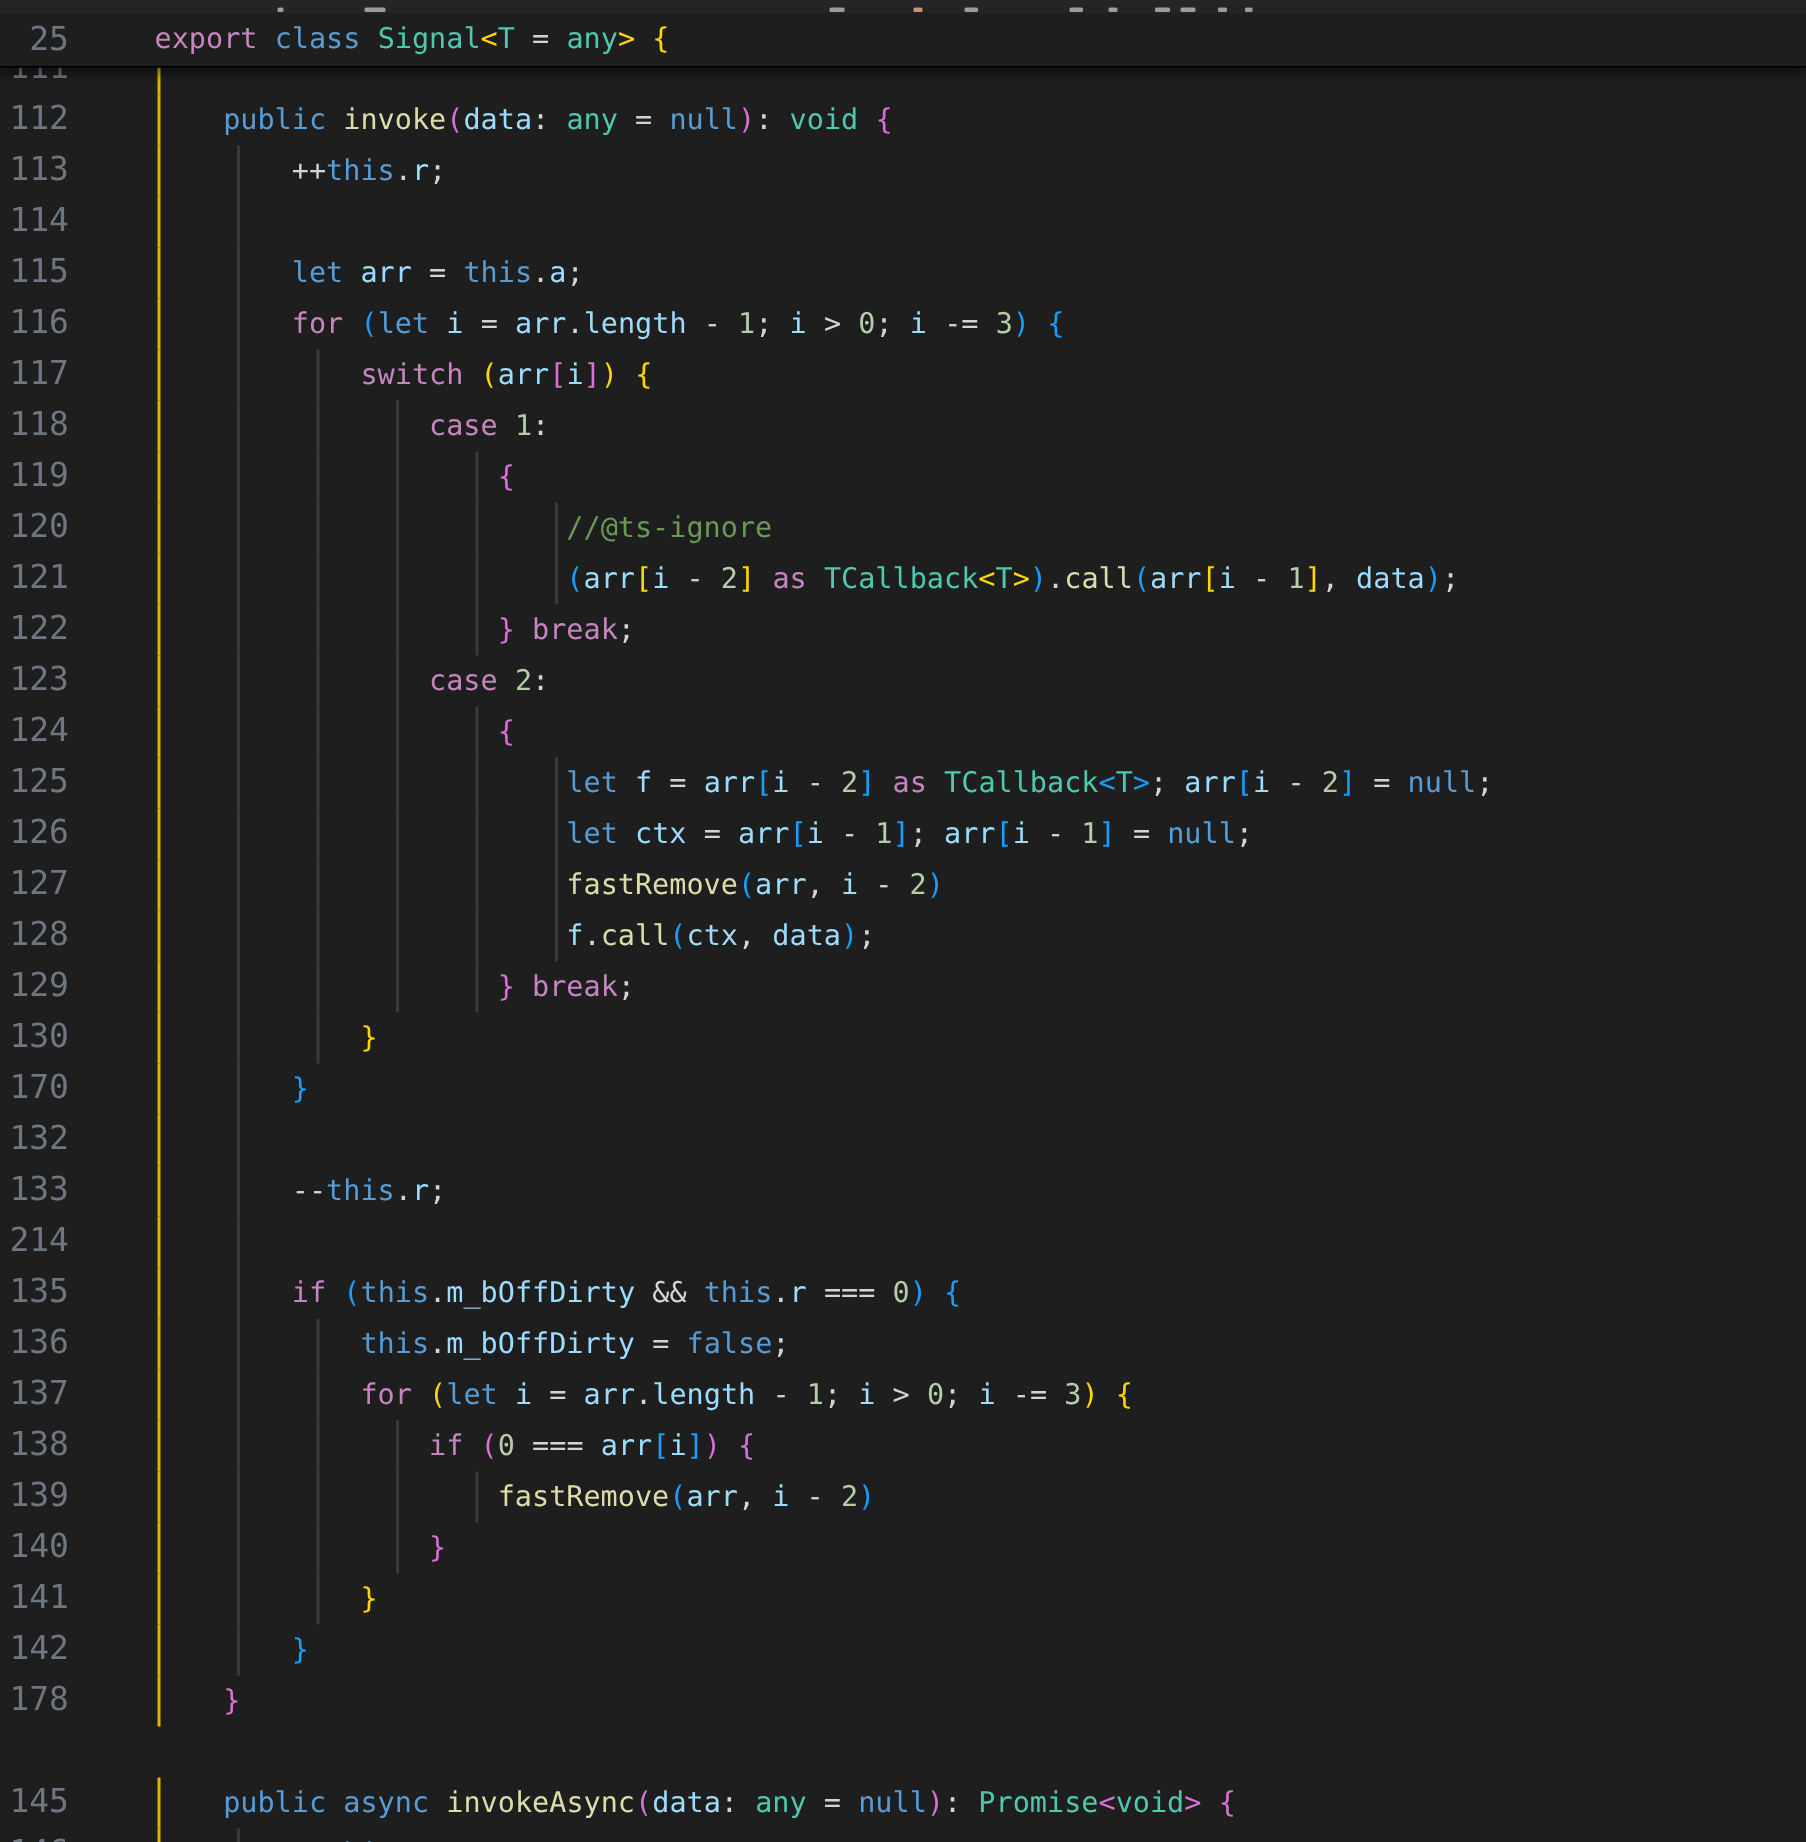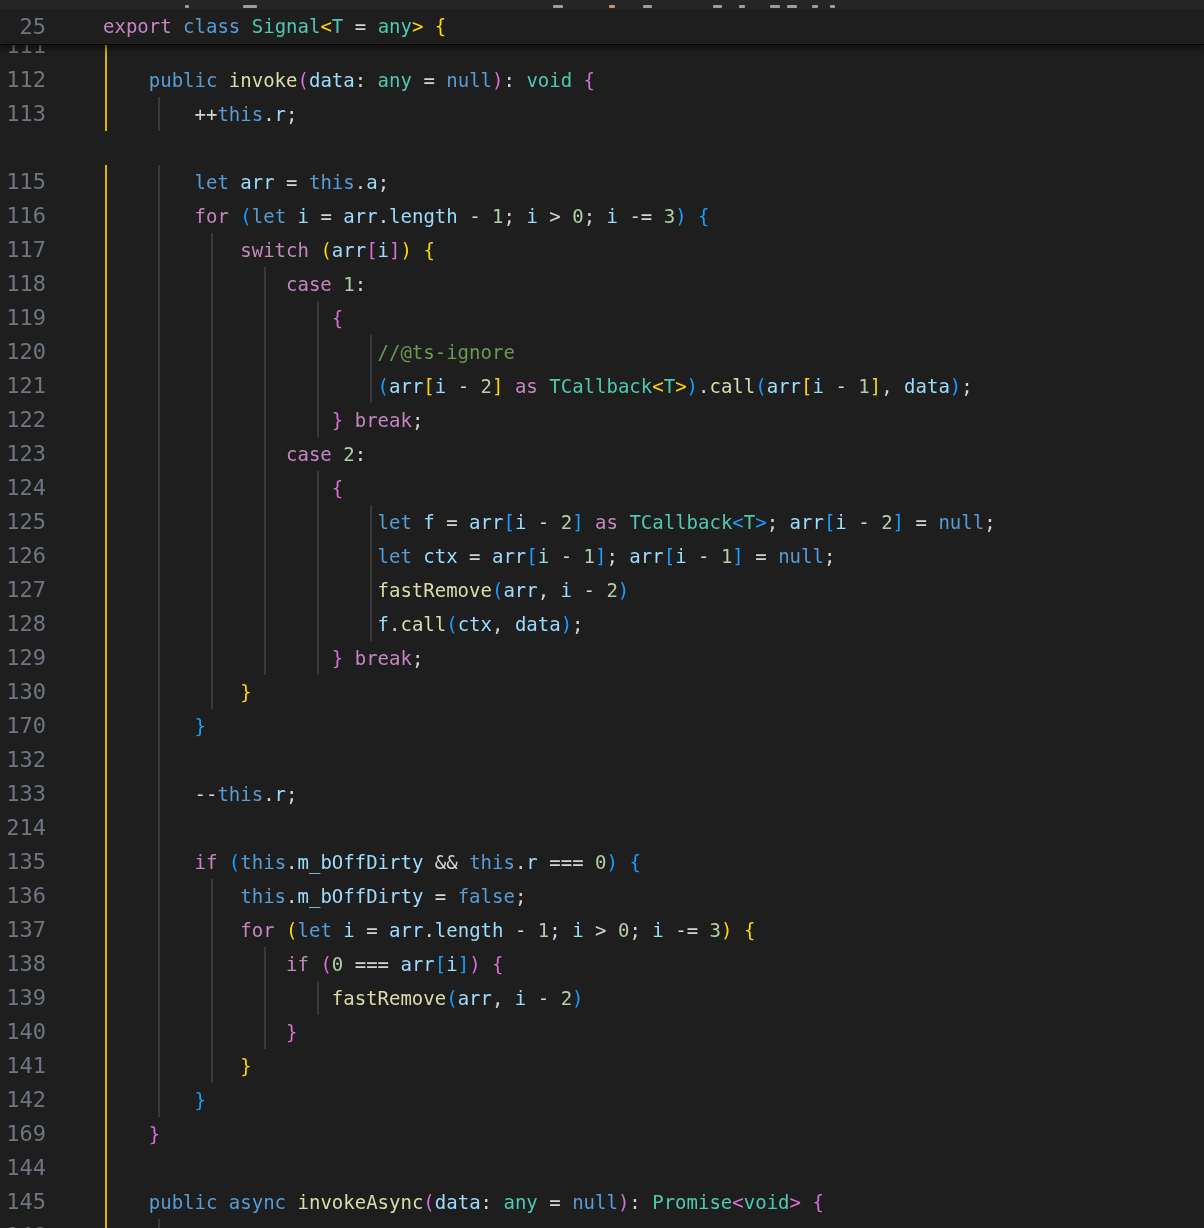--- a/index.html
+++ b/index.html
@@ -24,20 +24,21 @@
   .sticky-line .code{line-height:35px;}
 </style>
 </head>
 <body style="background: rgb(30, 30, 30);">
 
 <div class="editor">
   <div class="code-area" id="codeArea">
       <div class="row" style="top: 29px;"><div class="ln" style="color: rgb(110, 118, 129);">111</div><div class="guide" style="left: 105px; background: rgb(224, 180, 0);"></div><div class="code"></div></div>
       <div class="row" style="top: 63px;"><div class="ln" style="color: rgb(110, 118, 129);">112</div><div class="guide" style="left: 105px; background: rgb(224, 180, 0);"></div><div class="code"><span style="color: rgb(212, 212, 212);">    </span><span style="color: rgb(86, 156, 214);">public</span><span style="color: rgb(212, 212, 212);"> </span><span style="color: rgb(220, 220, 170);">invoke</span><span style="color: rgb(218, 112, 214);">(</span><span style="color: rgb(156, 220, 254);">data</span><span style="color: rgb(212, 212, 212);">: </span><span style="color: rgb(78, 201, 176);">any</span><span style="color: rgb(212, 212, 212);"> = </span><span style="color: rgb(86, 156, 214);">null</span><span style="color: rgb(218, 112, 214);">)</span><span style="color: rgb(212, 212, 212);">: </span><span style="color: rgb(78, 201, 176);">void</span><span style="color: rgb(212, 212, 212);"> </span><span style="color: rgb(218, 112, 214);">{</span></div></div>
       <div class="row" style="top: 97px;"><div class="ln" style="color: rgb(110, 118, 129);">113</div><div class="guide" style="left: 105px; background: rgb(224, 180, 0);"></div><div class="guide" style="left: 157.98px; background: rgb(58, 58, 58);"></div><div class="code"><span style="color: rgb(212, 212, 212);">        ++</span><span style="color: rgb(86, 156, 214);">this</span><span style="color: rgb(212, 212, 212);">.</span><span style="color: rgb(156, 220, 254);">r</span><span style="color: rgb(212, 212, 212);">;</span></div></div>
+      <div class="row" style="top: 131px;"><div class="ln" style="color: rgb(110, 118, 129);">114</div><div class="guide" style="left: 105px; background: rgb(224, 180, 0);"></div><div class="guide" style="left: 157.98px; background: rgb(58, 58, 58);"></div><div class="code"></div></div>
       <div class="row" style="top: 165px;"><div class="ln" style="color: rgb(110, 118, 129);">115</div><div class="guide" style="left: 105px; background: rgb(224, 180, 0);"></div><div class="guide" style="left: 157.98px; background: rgb(58, 58, 58);"></div><div class="code"><span style="color: rgb(212, 212, 212);">        </span><span style="color: rgb(86, 156, 214);">let</span><span style="color: rgb(212, 212, 212);"> </span><span style="color: rgb(156, 220, 254);">arr</span><span style="color: rgb(212, 212, 212);"> = </span><span style="color: rgb(86, 156, 214);">this</span><span style="color: rgb(212, 212, 212);">.</span><span style="color: rgb(156, 220, 254);">a</span><span style="color: rgb(212, 212, 212);">;</span></div></div>
       <div class="row" style="top: 199px;"><div class="ln" style="color: rgb(110, 118, 129);">116</div><div class="guide" style="left: 105px; background: rgb(224, 180, 0);"></div><div class="guide" style="left: 157.98px; background: rgb(58, 58, 58);"></div><div class="code"><span style="color: rgb(212, 212, 212);">        </span><span style="color: rgb(197, 134, 192);">for</span><span style="color: rgb(212, 212, 212);"> </span><span style="color: rgb(23, 159, 255);">(</span><span style="color: rgb(86, 156, 214);">let</span><span style="color: rgb(212, 212, 212);"> </span><span style="color: rgb(156, 220, 254);">i</span><span style="color: rgb(212, 212, 212);"> = </span><span style="color: rgb(156, 220, 254);">arr</span><span style="color: rgb(212, 212, 212);">.</span><span style="color: rgb(156, 220, 254);">length</span><span style="color: rgb(212, 212, 212);"> - </span><span style="color: rgb(181, 206, 168);">1</span><span style="color: rgb(212, 212, 212);">; </span><span style="color: rgb(156, 220, 254);">i</span><span style="color: rgb(212, 212, 212);"> &gt; </span><span style="color: rgb(181, 206, 168);">0</span><span style="color: rgb(212, 212, 212);">; </span><span style="color: rgb(156, 220, 254);">i</span><span style="color: rgb(212, 212, 212);"> -= </span><span style="color: rgb(181, 206, 168);">3</span><span style="color: rgb(23, 159, 255);">)</span><span style="color: rgb(212, 212, 212);"> </span><span style="color: rgb(23, 159, 255);">{</span></div></div>
       <div class="row" style="top: 233px;"><div class="ln" style="color: rgb(110, 118, 129);">117</div><div class="guide" style="left: 105px; background: rgb(224, 180, 0);"></div><div class="guide" style="left: 157.98px; background: rgb(58, 58, 58);"></div><div class="guide" style="left: 210.96px; background: rgb(58, 58, 58);"></div><div class="code"><span style="color: rgb(212, 212, 212);">            </span><span style="color: rgb(197, 134, 192);">switch</span><span style="color: rgb(212, 212, 212);"> </span><span style="color: rgb(255, 215, 0);">(</span><span style="color: rgb(156, 220, 254);">arr</span><span style="color: rgb(218, 112, 214);">[</span><span style="color: rgb(156, 220, 254);">i</span><span style="color: rgb(218, 112, 214);">]</span><span style="color: rgb(255, 215, 0);">)</span><span style="color: rgb(212, 212, 212);"> </span><span style="color: rgb(255, 215, 0);">{</span></div></div>
       <div class="row" style="top: 267px;"><div class="ln" style="color: rgb(110, 118, 129);">118</div><div class="guide" style="left: 105px; background: rgb(224, 180, 0);"></div><div class="guide" style="left: 157.98px; background: rgb(58, 58, 58);"></div><div class="guide" style="left: 210.96px; background: rgb(58, 58, 58);"></div><div class="guide" style="left: 263.94px; background: rgb(58, 58, 58);"></div><div class="code"><span style="color: rgb(212, 212, 212);">                </span><span style="color: rgb(197, 134, 192);">case</span><span style="color: rgb(212, 212, 212);"> </span><span style="color: rgb(181, 206, 168);">1</span><span style="color: rgb(212, 212, 212);">:</span></div></div>
       <div class="row" style="top: 301px;"><div class="ln" style="color: rgb(110, 118, 129);">119</div><div class="guide" style="left: 105px; background: rgb(224, 180, 0);"></div><div class="guide" style="left: 157.98px; background: rgb(58, 58, 58);"></div><div class="guide" style="left: 210.96px; background: rgb(58, 58, 58);"></div><div class="guide" style="left: 263.94px; background: rgb(58, 58, 58);"></div><div class="guide" style="left: 316.92px; background: rgb(58, 58, 58);"></div><div class="code"><span style="color: rgb(212, 212, 212);">                    </span><span style="color: rgb(218, 112, 214);">{</span></div></div>
       <div class="row" style="top: 335px;"><div class="ln" style="color: rgb(110, 118, 129);">120</div><div class="guide" style="left: 105px; background: rgb(224, 180, 0);"></div><div class="guide" style="left: 157.98px; background: rgb(58, 58, 58);"></div><div class="guide" style="left: 210.96px; background: rgb(58, 58, 58);"></div><div class="guide" style="left: 263.94px; background: rgb(58, 58, 58);"></div><div class="guide" style="left: 316.92px; background: rgb(58, 58, 58);"></div><div class="guide" style="left: 369.9px; background: rgb(58, 58, 58);"></div><div class="code"><span style="color: rgb(212, 212, 212);">                        </span><span style="color: rgb(106, 153, 85);">//@ts-ignore</span></div></div>
       <div class="row" style="top: 369px;"><div class="ln" style="color: rgb(110, 118, 129);">121</div><div class="guide" style="left: 105px; background: rgb(224, 180, 0);"></div><div class="guide" style="left: 157.98px; background: rgb(58, 58, 58);"></div><div class="guide" style="left: 210.96px; background: rgb(58, 58, 58);"></div><div class="guide" style="left: 263.94px; background: rgb(58, 58, 58);"></div><div class="guide" style="left: 316.92px; background: rgb(58, 58, 58);"></div><div class="guide" style="left: 369.9px; background: rgb(58, 58, 58);"></div><div class="code"><span style="color: rgb(212, 212, 212);">                        </span><span style="color: rgb(23, 159, 255);">(</span><span style="color: rgb(156, 220, 254);">arr</span><span style="color: rgb(255, 215, 0);">[</span><span style="color: rgb(156, 220, 254);">i</span><span style="color: rgb(212, 212, 212);"> - </span><span style="color: rgb(181, 206, 168);">2</span><span style="color: rgb(255, 215, 0);">]</span><span style="color: rgb(212, 212, 212);"> </span><span style="color: rgb(197, 134, 192);">as</span><span style="color: rgb(212, 212, 212);"> </span><span style="color: rgb(78, 201, 176);">TCallback</span><span style="color: rgb(255, 215, 0);">&lt;</span><span style="color: rgb(78, 201, 176);">T</span><span style="color: rgb(255, 215, 0);">&gt;</span><span style="color: rgb(23, 159, 255);">)</span><span style="color: rgb(212, 212, 212);">.</span><span style="color: rgb(220, 220, 170);">call</span><span style="color: rgb(23, 159, 255);">(</span><span style="color: rgb(156, 220, 254);">arr</span><span style="color: rgb(255, 215, 0);">[</span><span style="color: rgb(156, 220, 254);">i</span><span style="color: rgb(212, 212, 212);"> - </span><span style="color: rgb(181, 206, 168);">1</span><span style="color: rgb(255, 215, 0);">]</span><span style="color: rgb(212, 212, 212);">, </span><span style="color: rgb(156, 220, 254);">data</span><span style="color: rgb(23, 159, 255);">)</span><span style="color: rgb(212, 212, 212);">;</span></div></div>
       <div class="row" style="top: 403px;"><div class="ln" style="color: rgb(110, 118, 129);">122</div><div class="guide" style="left: 105px; background: rgb(224, 180, 0);"></div><div class="guide" style="left: 157.98px; background: rgb(58, 58, 58);"></div><div class="guide" style="left: 210.96px; background: rgb(58, 58, 58);"></div><div class="guide" style="left: 263.94px; background: rgb(58, 58, 58);"></div><div class="guide" style="left: 316.92px; background: rgb(58, 58, 58);"></div><div class="code"><span style="color: rgb(212, 212, 212);">                    </span><span style="color: rgb(218, 112, 214);">}</span><span style="color: rgb(212, 212, 212);"> </span><span style="color: rgb(197, 134, 192);">break</span><span style="color: rgb(212, 212, 212);">;</span></div></div>
       <div class="row" style="top: 437px;"><div class="ln" style="color: rgb(110, 118, 129);">123</div><div class="guide" style="left: 105px; background: rgb(224, 180, 0);"></div><div class="guide" style="left: 157.98px; background: rgb(58, 58, 58);"></div><div class="guide" style="left: 210.96px; background: rgb(58, 58, 58);"></div><div class="guide" style="left: 263.94px; background: rgb(58, 58, 58);"></div><div class="code"><span style="color: rgb(212, 212, 212);">                </span><span style="color: rgb(197, 134, 192);">case</span><span style="color: rgb(212, 212, 212);"> </span><span style="color: rgb(181, 206, 168);">2</span><span style="color: rgb(212, 212, 212);">:</span></div></div>
       <div class="row" style="top: 471px;"><div class="ln" style="color: rgb(110, 118, 129);">124</div><div class="guide" style="left: 105px; background: rgb(224, 180, 0);"></div><div class="guide" style="left: 157.98px; background: rgb(58, 58, 58);"></div><div class="guide" style="left: 210.96px; background: rgb(58, 58, 58);"></div><div class="guide" style="left: 263.94px; background: rgb(58, 58, 58);"></div><div class="guide" style="left: 316.92px; background: rgb(58, 58, 58);"></div><div class="code"><span style="color: rgb(212, 212, 212);">                    </span><span style="color: rgb(218, 112, 214);">{</span></div></div>
@@ -52,22 +53,21 @@
       <div class="row" style="top: 777px;"><div class="ln" style="color: rgb(110, 118, 129);">133</div><div class="guide" style="left: 105px; background: rgb(224, 180, 0);"></div><div class="guide" style="left: 157.98px; background: rgb(58, 58, 58);"></div><div class="code"><span style="color: rgb(212, 212, 212);">        --</span><span style="color: rgb(86, 156, 214);">this</span><span style="color: rgb(212, 212, 212);">.</span><span style="color: rgb(156, 220, 254);">r</span><span style="color: rgb(212, 212, 212);">;</span></div></div>
       <div class="row" style="top: 811px;"><div class="ln" style="color: rgb(110, 118, 129);">214</div><div class="guide" style="left: 105px; background: rgb(224, 180, 0);"></div><div class="guide" style="left: 157.98px; background: rgb(58, 58, 58);"></div><div class="code"></div></div>
       <div class="row" style="top: 845px;"><div class="ln" style="color: rgb(110, 118, 129);">135</div><div class="guide" style="left: 105px; background: rgb(224, 180, 0);"></div><div class="guide" style="left: 157.98px; background: rgb(58, 58, 58);"></div><div class="code"><span style="color: rgb(212, 212, 212);">        </span><span style="color: rgb(197, 134, 192);">if</span><span style="color: rgb(212, 212, 212);"> </span><span style="color: rgb(23, 159, 255);">(</span><span style="color: rgb(86, 156, 214);">this</span><span style="color: rgb(212, 212, 212);">.</span><span style="color: rgb(156, 220, 254);">m_bOffDirty</span><span style="color: rgb(212, 212, 212);"> &amp;&amp; </span><span style="color: rgb(86, 156, 214);">this</span><span style="color: rgb(212, 212, 212);">.</span><span style="color: rgb(156, 220, 254);">r</span><span style="color: rgb(212, 212, 212);"> === </span><span style="color: rgb(181, 206, 168);">0</span><span style="color: rgb(23, 159, 255);">)</span><span style="color: rgb(212, 212, 212);"> </span><span style="color: rgb(23, 159, 255);">{</span></div></div>
       <div class="row" style="top: 879px;"><div class="ln" style="color: rgb(110, 118, 129);">136</div><div class="guide" style="left: 105px; background: rgb(224, 180, 0);"></div><div class="guide" style="left: 157.98px; background: rgb(58, 58, 58);"></div><div class="guide" style="left: 210.96px; background: rgb(58, 58, 58);"></div><div class="code"><span style="color: rgb(212, 212, 212);">            </span><span style="color: rgb(86, 156, 214);">this</span><span style="color: rgb(212, 212, 212);">.</span><span style="color: rgb(156, 220, 254);">m_bOffDirty</span><span style="color: rgb(212, 212, 212);"> = </span><span style="color: rgb(86, 156, 214);">false</span><span style="color: rgb(212, 212, 212);">;</span></div></div>
       <div class="row" style="top: 913px;"><div class="ln" style="color: rgb(110, 118, 129);">137</div><div class="guide" style="left: 105px; background: rgb(224, 180, 0);"></div><div class="guide" style="left: 157.98px; background: rgb(58, 58, 58);"></div><div class="guide" style="left: 210.96px; background: rgb(58, 58, 58);"></div><div class="code"><span style="color: rgb(212, 212, 212);">            </span><span style="color: rgb(197, 134, 192);">for</span><span style="color: rgb(212, 212, 212);"> </span><span style="color: rgb(255, 215, 0);">(</span><span style="color: rgb(86, 156, 214);">let</span><span style="color: rgb(212, 212, 212);"> </span><span style="color: rgb(156, 220, 254);">i</span><span style="color: rgb(212, 212, 212);"> = </span><span style="color: rgb(156, 220, 254);">arr</span><span style="color: rgb(212, 212, 212);">.</span><span style="color: rgb(156, 220, 254);">length</span><span style="color: rgb(212, 212, 212);"> - </span><span style="color: rgb(181, 206, 168);">1</span><span style="color: rgb(212, 212, 212);">; </span><span style="color: rgb(156, 220, 254);">i</span><span style="color: rgb(212, 212, 212);"> &gt; </span><span style="color: rgb(181, 206, 168);">0</span><span style="color: rgb(212, 212, 212);">; </span><span style="color: rgb(156, 220, 254);">i</span><span style="color: rgb(212, 212, 212);"> -= </span><span style="color: rgb(181, 206, 168);">3</span><span style="color: rgb(255, 215, 0);">)</span><span style="color: rgb(212, 212, 212);"> </span><span style="color: rgb(255, 215, 0);">{</span></div></div>
       <div class="row" style="top: 947px;"><div class="ln" style="color: rgb(110, 118, 129);">138</div><div class="guide" style="left: 105px; background: rgb(224, 180, 0);"></div><div class="guide" style="left: 157.98px; background: rgb(58, 58, 58);"></div><div class="guide" style="left: 210.96px; background: rgb(58, 58, 58);"></div><div class="guide" style="left: 263.94px; background: rgb(58, 58, 58);"></div><div class="code"><span style="color: rgb(212, 212, 212);">                </span><span style="color: rgb(197, 134, 192);">if</span><span style="color: rgb(212, 212, 212);"> </span><span style="color: rgb(218, 112, 214);">(</span><span style="color: rgb(181, 206, 168);">0</span><span style="color: rgb(212, 212, 212);"> === </span><span style="color: rgb(156, 220, 254);">arr</span><span style="color: rgb(23, 159, 255);">[</span><span style="color: rgb(156, 220, 254);">i</span><span style="color: rgb(23, 159, 255);">]</span><span style="color: rgb(218, 112, 214);">)</span><span style="color: rgb(212, 212, 212);"> </span><span style="color: rgb(218, 112, 214);">{</span></div></div>
       <div class="row" style="top: 981px;"><div class="ln" style="color: rgb(110, 118, 129);">139</div><div class="guide" style="left: 105px; background: rgb(224, 180, 0);"></div><div class="guide" style="left: 157.98px; background: rgb(58, 58, 58);"></div><div class="guide" style="left: 210.96px; background: rgb(58, 58, 58);"></div><div class="guide" style="left: 263.94px; background: rgb(58, 58, 58);"></div><div class="guide" style="left: 316.92px; background: rgb(58, 58, 58);"></div><div class="code"><span style="color: rgb(212, 212, 212);">                    </span><span style="color: rgb(220, 220, 170);">fastRemove</span><span style="color: rgb(23, 159, 255);">(</span><span style="color: rgb(156, 220, 254);">arr</span><span style="color: rgb(212, 212, 212);">, </span><span style="color: rgb(156, 220, 254);">i</span><span style="color: rgb(212, 212, 212);"> - </span><span style="color: rgb(181, 206, 168);">2</span><span style="color: rgb(23, 159, 255);">)</span></div></div>
       <div class="row" style="top: 1015px;"><div class="ln" style="color: rgb(110, 118, 129);">140</div><div class="guide" style="left: 105px; background: rgb(224, 180, 0);"></div><div class="guide" style="left: 157.98px; background: rgb(58, 58, 58);"></div><div class="guide" style="left: 210.96px; background: rgb(58, 58, 58);"></div><div class="guide" style="left: 263.94px; background: rgb(58, 58, 58);"></div><div class="code"><span style="color: rgb(212, 212, 212);">                </span><span style="color: rgb(218, 112, 214);">}</span></div></div>
       <div class="row" style="top: 1049px;"><div class="ln" style="color: rgb(110, 118, 129);">141</div><div class="guide" style="left: 105px; background: rgb(224, 180, 0);"></div><div class="guide" style="left: 157.98px; background: rgb(58, 58, 58);"></div><div class="guide" style="left: 210.96px; background: rgb(58, 58, 58);"></div><div class="code"><span style="color: rgb(212, 212, 212);">            </span><span style="color: rgb(255, 215, 0);">}</span></div></div>
       <div class="row" style="top: 1083px; padding-left: 43px;"><div class="ln" style="color: rgb(110, 118, 129);">142</div><div class="guide" style="left: 105px; background: rgb(224, 180, 0);"></div><div class="guide" style="left: 157.98px; background: rgb(58, 58, 58);"></div><div class="code"><span style="color: rgb(212, 212, 212);">        </span><span style="color: rgb(23, 159, 255);">}</span></div></div>
-      <div class="row" style="top: 1117px;"><div class="ln" style="color: rgb(110, 118, 129);">169</div><div class="guide" style="left: 105px; background: rgb(224, 180, 0);"></div><div class="code"><span style="color: rgb(212, 212, 212);">    </span><span style="color: rgb(218, 112, 214);">}</span></div></div>
-      <div class="row" style="top: 1151px;"><div class="ln" style="color: rgb(110, 118, 129);">144</div><div class="guide" style="left: 105px; background: rgb(224, 180, 0);"></div><div class="code"></div></div>
+      <div class="row" style="top: 1117px;"><div class="ln" style="color: rgb(110, 118, 129);">178</div><div class="guide" style="left: 105px; background: rgb(224, 180, 0);"></div><div class="code"><span style="color: rgb(212, 212, 212);">    </span><span style="color: rgb(218, 112, 214);">}</span></div></div>
       <div class="row" style="top: 1185px;"><div class="ln" style="color: rgb(110, 118, 129);">145</div><div class="guide" style="left: 105px; background: rgb(224, 180, 0);"></div><div class="code"><span style="color: rgb(212, 212, 212);">    </span><span style="color: rgb(86, 156, 214);">public</span><span style="color: rgb(212, 212, 212);"> </span><span style="color: rgb(86, 156, 214);">async</span><span style="color: rgb(212, 212, 212);"> </span><span style="color: rgb(220, 220, 170);">invokeAsync</span><span style="color: rgb(218, 112, 214);">(</span><span style="color: rgb(156, 220, 254);">data</span><span style="color: rgb(212, 212, 212);">: </span><span style="color: rgb(78, 201, 176);">any</span><span style="color: rgb(212, 212, 212);"> = </span><span style="color: rgb(86, 156, 214);">null</span><span style="color: rgb(218, 112, 214);">)</span><span style="color: rgb(212, 212, 212);">: </span><span style="color: rgb(78, 201, 176);">Promise</span><span style="color: rgb(218, 112, 214);">&lt;</span><span style="color: rgb(78, 201, 176);">void</span><span style="color: rgb(218, 112, 214);">&gt;</span><span style="color: rgb(212, 212, 212);"> </span><span style="color: rgb(218, 112, 214);">{</span></div></div>
       <div class="row" style="top: 1219px;"><div class="ln" style="color: rgb(110, 118, 129);">146</div><div class="guide" style="left: 105px; background: rgb(224, 180, 0);"></div><div class="guide" style="left: 157.98px; background: rgb(58, 58, 58);"></div><div class="code"><span style="color: rgb(212, 212, 212);">        ++</span><span style="color: rgb(86, 156, 214);">this</span><span style="color: rgb(212, 212, 212);">.</span><span style="color: rgb(156, 220, 254);">r</span><span style="color: rgb(212, 212, 212);">;</span></div></div>
     </div>
   <div class="sticky">
     <div class="top-strip" id="topStrip" style="background: rgb(37, 37, 38);">
         <div class="frag" style="left: 185px; width: 4px; background: rgb(157, 157, 157);"></div>
         <div class="frag" style="left: 243px; width: 14px; background: rgb(157, 157, 157);"></div>
         <div class="frag" style="left: 553px; width: 10px; background: rgb(157, 157, 157);"></div>
         <div class="frag" style="left: 609px; width: 6px; background: rgb(206, 145, 120);"></div>
         <div class="frag" style="left: 643px; width: 9px; background: rgb(157, 157, 157);"></div>

